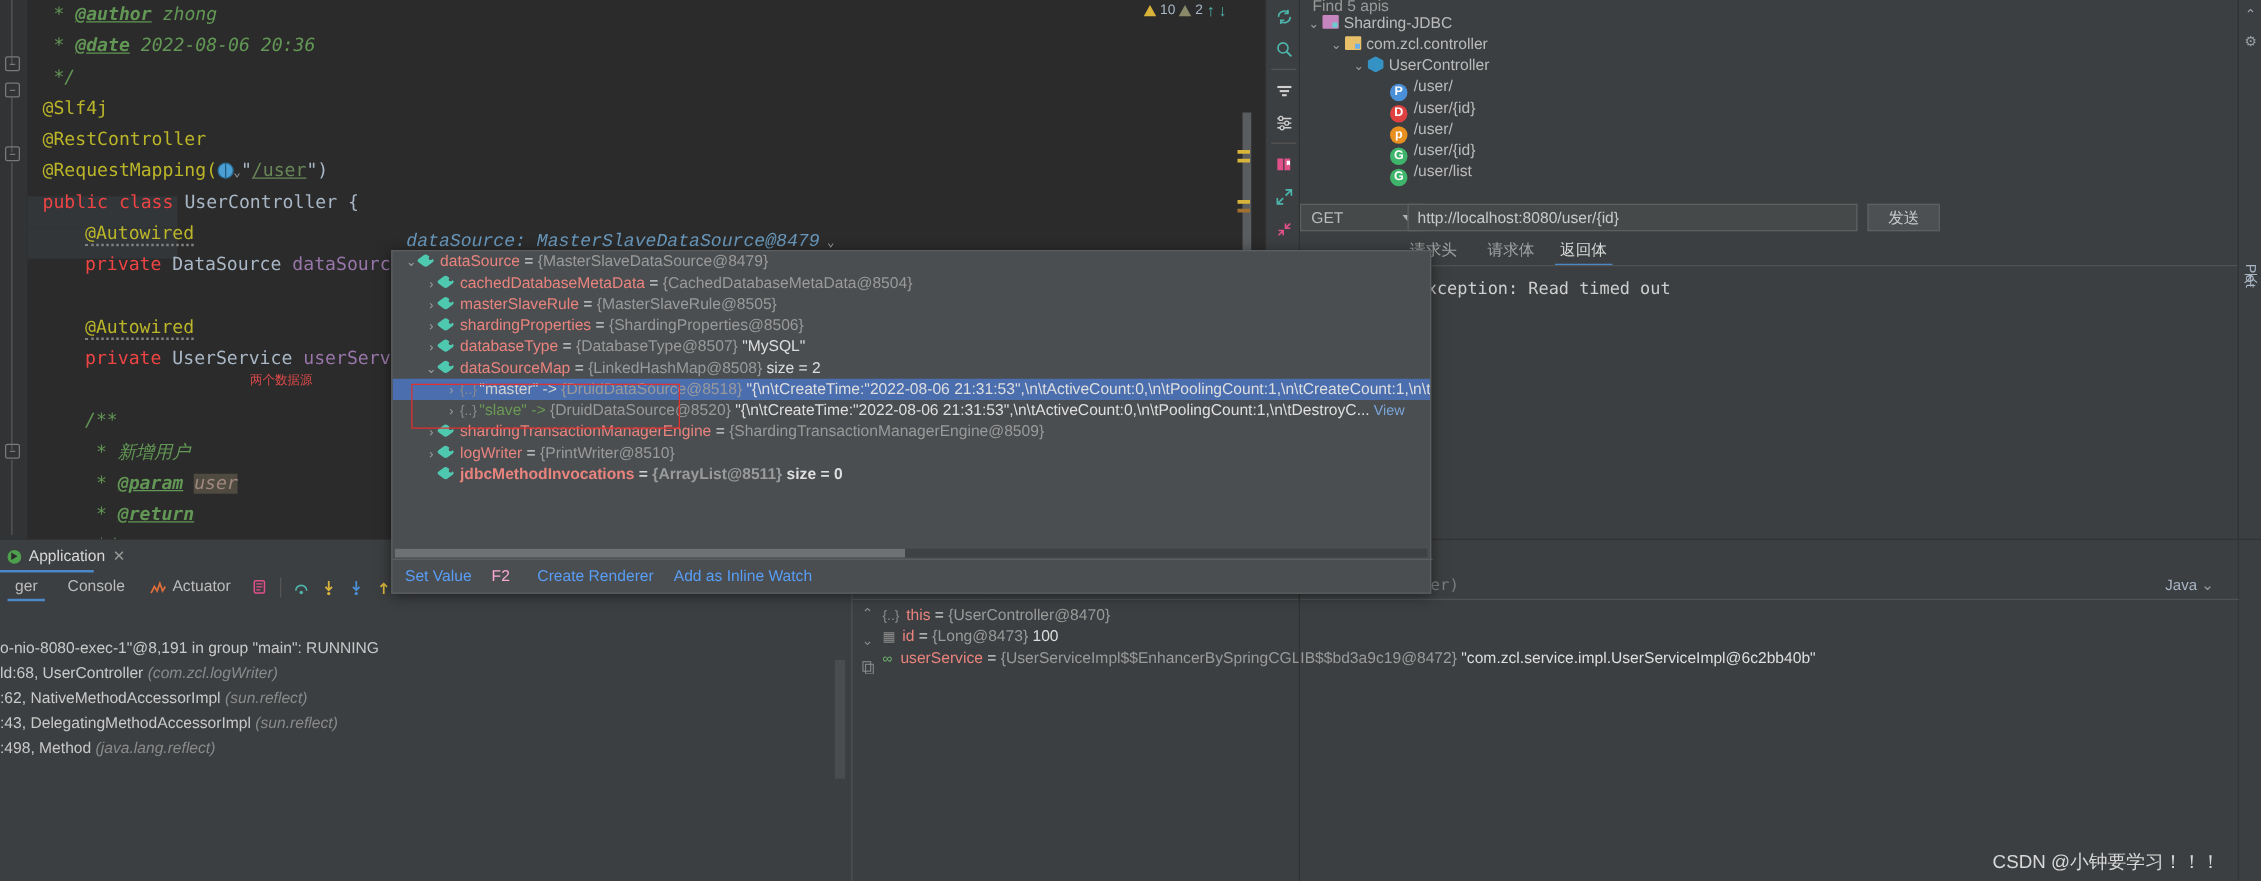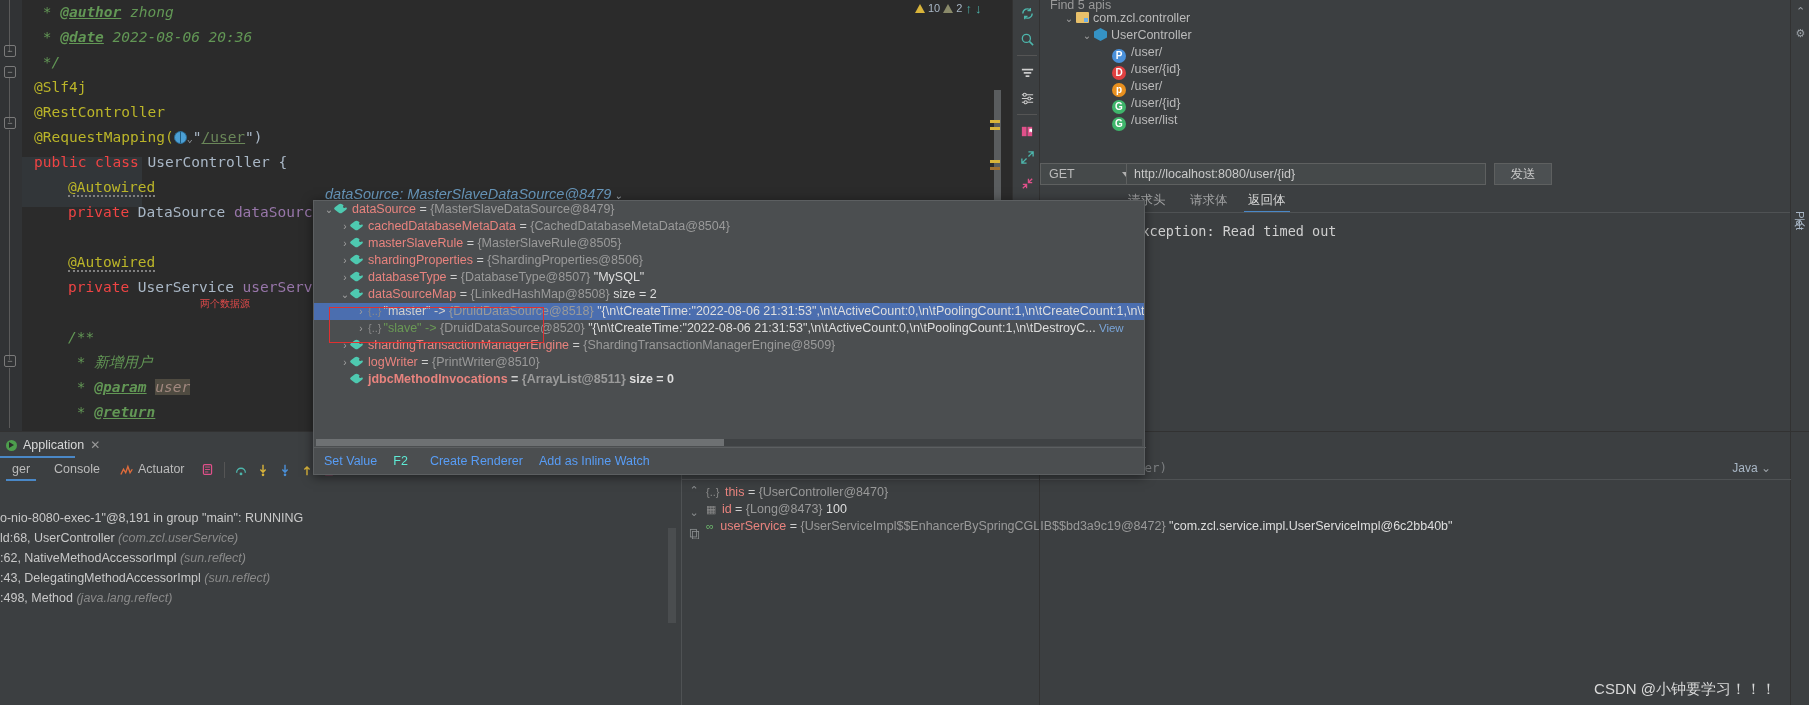--- a/index.html
+++ b/index.html
@@ -37,21 +37,21 @@
   .cmt-tag { color: #629755; font-style: italic; text-decoration: underline; font-weight: bold; }
   .cmt-param { color: #a1887f; font-style: italic; background: #4f4b41; }
   .anno { color: #bbb529; }
   .kw { color: #ef4444; }
   .cls { color: #a9b7c6; }
   .field { color: #9876aa; }
   .plain { color: #a9b7c6; }
   .str { color: #6a8759; text-decoration: underline; text-align: right; }
   .squig { border-bottom: 2px dotted #808080; }
   .inlay {
-    color: #6897bb; font-style: italic; font-family: Liberation Sans, sans-serif;
+    color: #6897bb; font-style: italic; font-family: Liberation Mono, monospace;
   }
   .globe {
     display:inline-block; width:13px; height:13px; border-radius:50%;
     background:#4c9fd4; border:1px solid #2a6e98; vertical-align:-2px;
     position:relative;
   }
   .globe::after{content:"";position:absolute;left:5px;top:0;width:1px;height:11px;background:#1e5b80;}
   .chev { color:#9aa0a6; font-size:10px; }
   .redlabel {
     position: absolute; color: #e04a4a; font-size: 10px;
@@ -126,21 +126,21 @@
   .popup-hscroll {
     position:absolute; left:2px; bottom:28px; height:7px; width:826px; background:#3f4244;
   }
   .popup-hscroll i { position:absolute; left:0; top:0; height:7px; width:408px; background:#6e7173; }
   .popup-foot {
     position:absolute; left:0; bottom:0; height:27px; width:832px;
     display:flex; align-items:center; gap:0px; padding-left:10px;
     font-size:12.5px; border-top:1px solid #5c5f61;
   }
   .popup-foot a { color:#589df6; text-decoration:none; margin-right:16px; }
-  .popup-foot .key { color:#5eead4; margin-right:22px; }
+  .popup-foot .key { color:#f9a8d4; margin-right:22px; }
 
   
   .rightpanel {
     position:absolute; left:1040px; top:0; width:769px; height:705px; background:#3c3f41;
   }
   .api-head {
     position:absolute; left:10px; top:-2px; font-size:12.5px; color:#9a9a9a;
   }
   .api-tree { position:absolute; left:0; top:10px; width:520px; }
   .api-row { height:17px; line-height:17px; font-size:12.5px; color:#bbbbbb; white-space:nowrap; }
@@ -388,20 +388,21 @@
       <a href="#">Set Value</a>
       <span class="key">F2</span>
       <a href="#">Create Renderer</a>
       <a href="#">Add as Inline Watch</a>
     </div>
   </div>
 
   <div class="rightpanel">
     <div class="api-head">Find 5 apis</div>
     <div class="api-tree" id="api-tree">
+        <div class="api-row" style="padding-left: 4px;"><span class="arrow">⌄</span><span class="folder"></span><span>Sharding-JDBC</span></div>
         <div class="api-row" style="padding-left: 22px;"><span class="arrow">⌄</span><span class="folder y"></span><span>com.zcl.controller</span></div>
         <div class="api-row" style="padding-left: 40px;"><span class="arrow">⌄</span><span class="hexicon"></span><span>UserController</span></div>
         <div class="api-row" style="padding-left: 58px;"><span class="arrow"></span><span class="meth m-P">P</span><span>/user/</span></div>
         <div class="api-row" style="padding-left: 58px;"><span class="arrow"></span><span class="meth m-D">D</span><span>/user/{id}</span></div>
         <div class="api-row" style="padding-left: 58px;"><span class="arrow"></span><span class="meth m-p">p</span><span>/user/</span></div>
         <div class="api-row" style="padding-left: 58px;"><span class="arrow"></span><span class="meth m-G">G</span><span>/user/{id}</span></div>
         <div class="api-row" style="padding-left: 58px;"><span class="arrow"></span><span class="meth m-G">G</span><span>/user/list</span></div>
       </div>
 
     <div class="http-bar">
@@ -491,21 +492,21 @@
       </div>
       <div class="dbtn">
         <svg width="14" height="14" viewBox="0 0 16 16">
             <path d="M3 3l5 5-5 5zM9 3l5 5-5 5z" fill="#4d9e4d"></path>
           </svg>
       </div>
     </div>
 
     <div class="threadline">o-nio-8080-exec-1"@8,191 in group "main": RUNNING</div>
     <div class="frames" id="frames-list">
-        <div class="frame-row"><span>ld:68, UserController </span><span class="pkg">(com.zcl.userService)</span></div>
+        <div class="frame-row"><span>ld:68, UserController </span><span class="pkg">(com.zcl.logWriter)</span></div>
         <div class="frame-row"><span>:62, NativeMethodAccessorImpl </span><span class="pkg">(sun.reflect)</span></div>
         <div class="frame-row"><span>:43, DelegatingMethodAccessorImpl </span><span class="pkg">(sun.reflect)</span></div>
         <div class="frame-row"><span>:498, Method </span><span class="pkg">(java.lang.reflect)</span></div>
       </div>
     <div class="frames-scroll"></div>
 
     <div style="position:absolute;right:14px;top:76px;display:flex;gap:8px;align-items:center;">
       <span>
         <svg width="13" height="13" viewBox="0 0 16 16">
             <path d="M2 3h12l-4.6 5.3V13L6.6 11.3V8.3z" fill="#4a88c7"></path>

